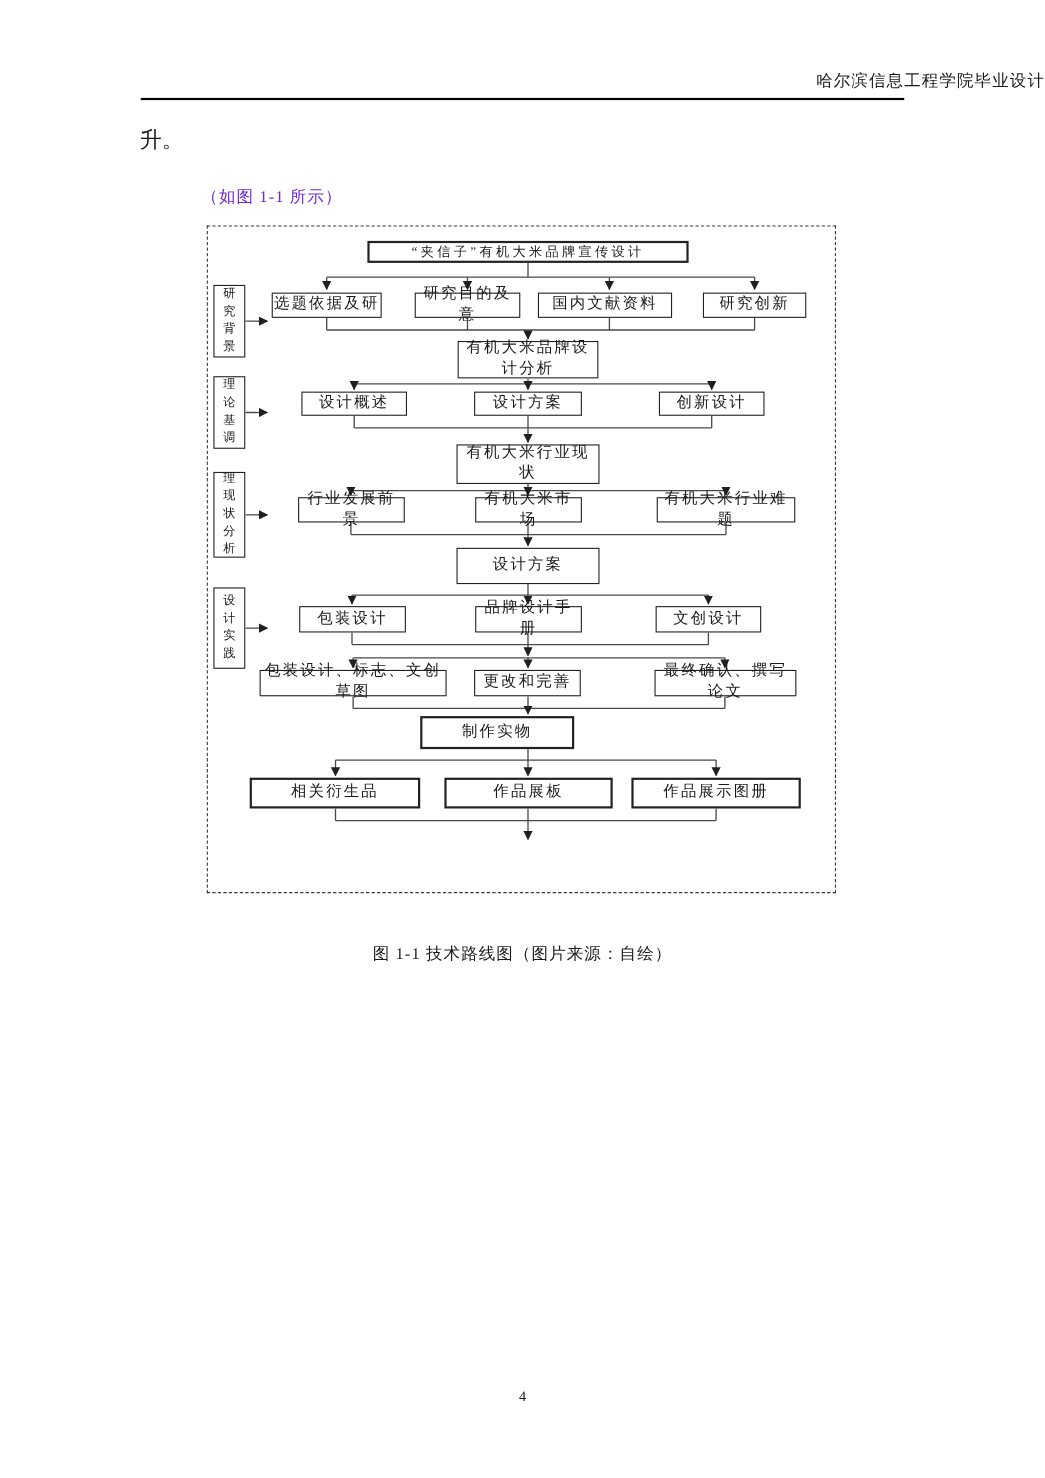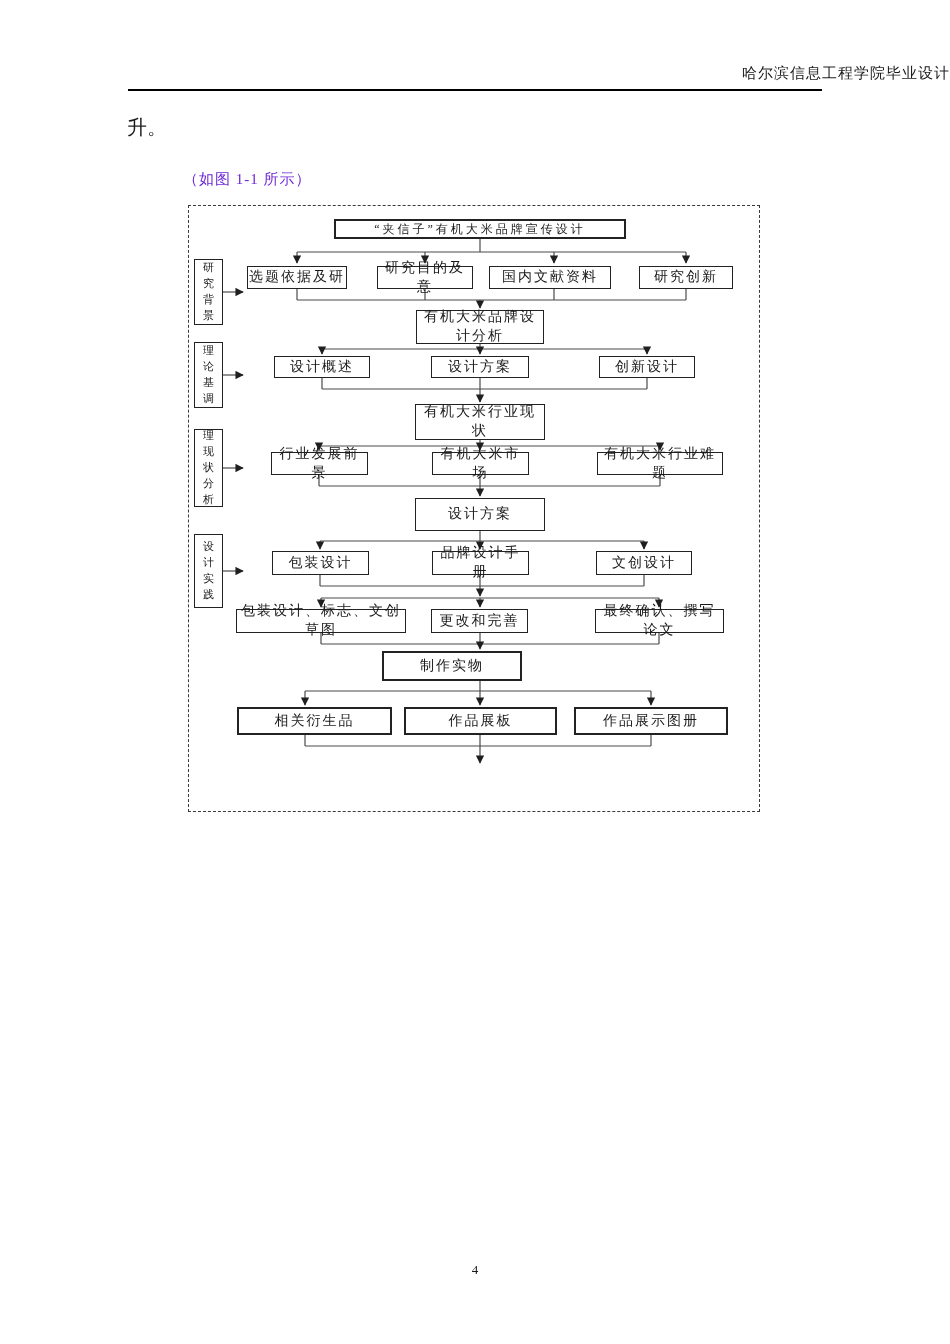--- a/index.html
+++ b/index.html
@@ -193,21 +193,22 @@
     <div class="node" style="left:83px;top:345px;width:97px;height:24px">包装设计</div>
     <div class="node" style="left:243px;top:345px;width:97px;height:24px">品牌设计手册</div>
     <div class="node" style="left:407px;top:345px;width:96px;height:24px">文创设计</div>
 
     <div class="node" style="left:47px;top:403px;width:170px;height:24px">包装设计、标志、文创草图</div>
     <div class="node" style="left:242px;top:403px;width:97px;height:24px">更改和完善</div>
     <div class="node" style="left:406px;top:403px;width:129px;height:24px">最终确认、撰写论文</div>
 
     <div class="node thick" style="left:193px;top:445px;width:140px;height:30px">制作实物</div>
 
-    <div class="node thick" style="left:48px;top:501px;width:155px;height:28px">相关衍生品</div>
+    <div class="node thick" style="left:38px;top:501px;width:155px;height:28px">相关衍生品</div>
     <div class="node thick" style="left:215px;top:501px;width:153px;height:28px">作品展板</div>
     <div class="node thick" style="left:385px;top:501px;width:154px;height:28px">作品展示图册</div>
 
   </div>
 
+  <div class="caption">图 1-1 技术路线图（图片来源：自绘）</div>
   <div class="page-number">4</div>
 
 </div>
 
 </body></html>

